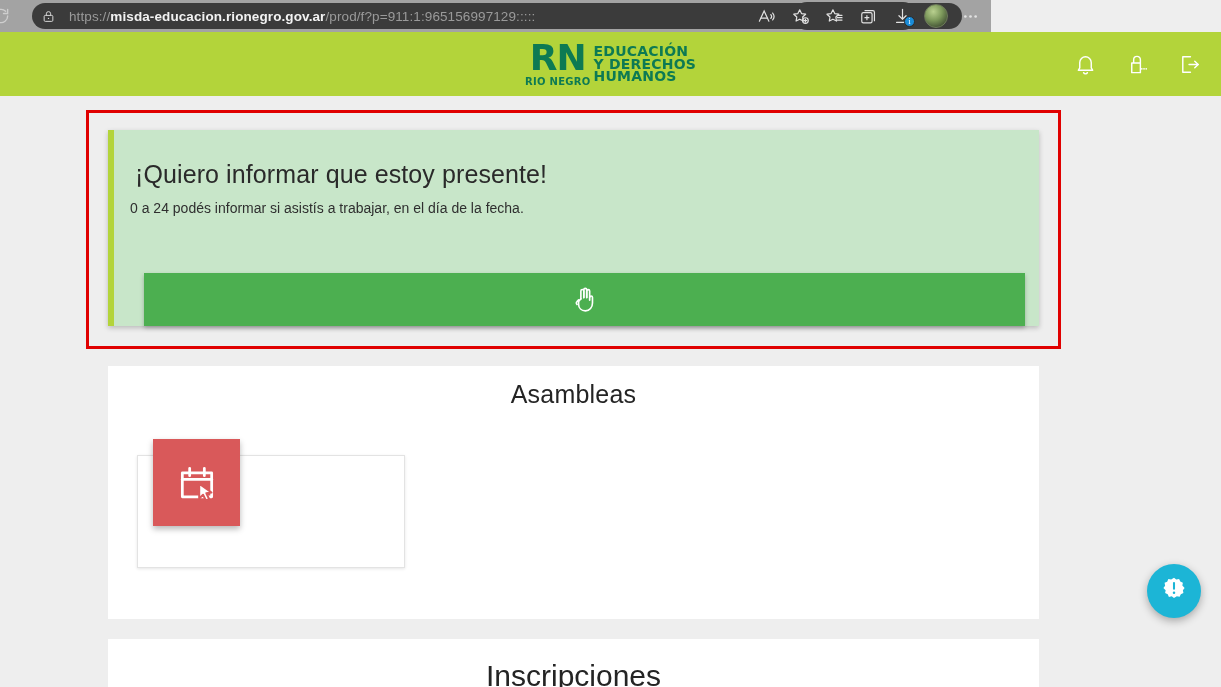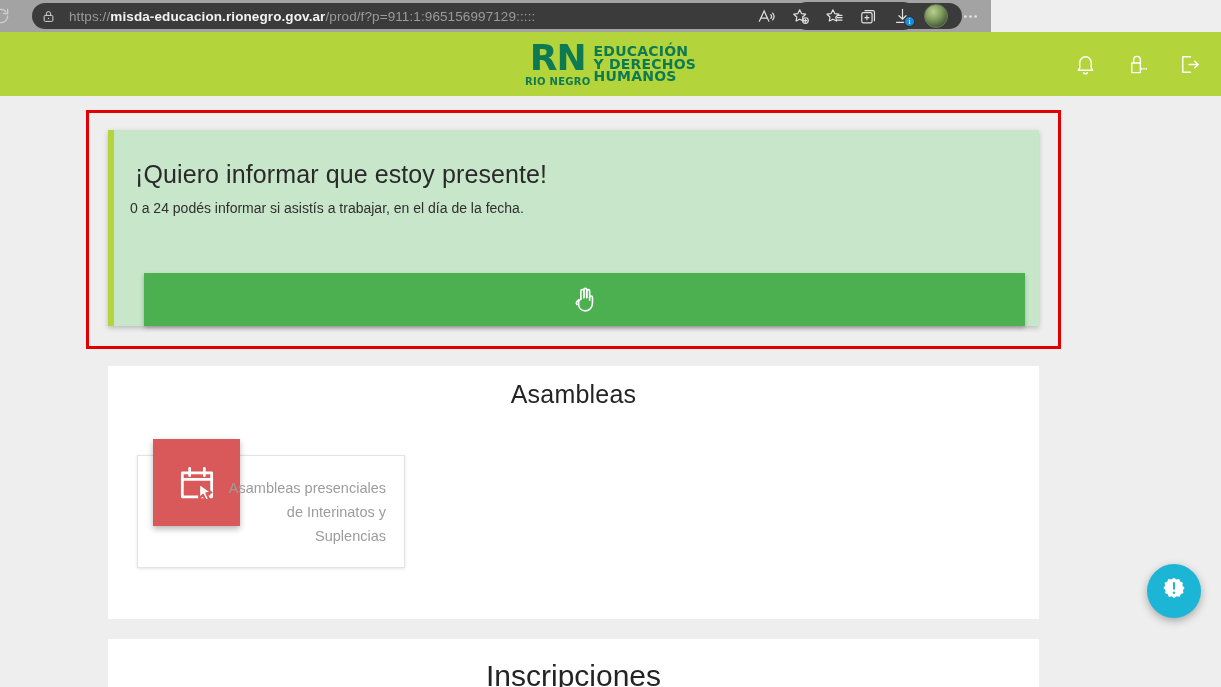--- a/index.html
+++ b/index.html
@@ -343,21 +343,20 @@
 
     <div id="asambleas-tile">
       <div id="tile-icon-box">
         <svg width="44" height="44" viewBox="0 0 24 24" fill="none" stroke="#ffffff" stroke-width="1.5" stroke-linecap="round" stroke-linejoin="round">
           <path d="M4 6.5h16v13H4z"></path>
           <path d="M8 4v4M16 4v4"></path>
           <path d="M4 10h16"></path>
           <path d="M13.2 12.4 13.2 20.4 15.3 18.4 16.9 21.6 18.6 20.7 17.1 17.6 19.9 17.2z" fill="#ffffff" stroke="#d9595a" stroke-width="1.1"></path>
         </svg>
       </div>
-      <div id="tile-label">Asambleas presenciales de Interinatos y Suplencias</div>
     </div>
   </div>
 
   <div id="inscripciones-panel">
     <div id="inscripciones-title">Inscripciones</div>
   </div>
 
   <div id="fab">
     <span>
       <svg width="26" height="26" viewBox="0 0 24 24">

